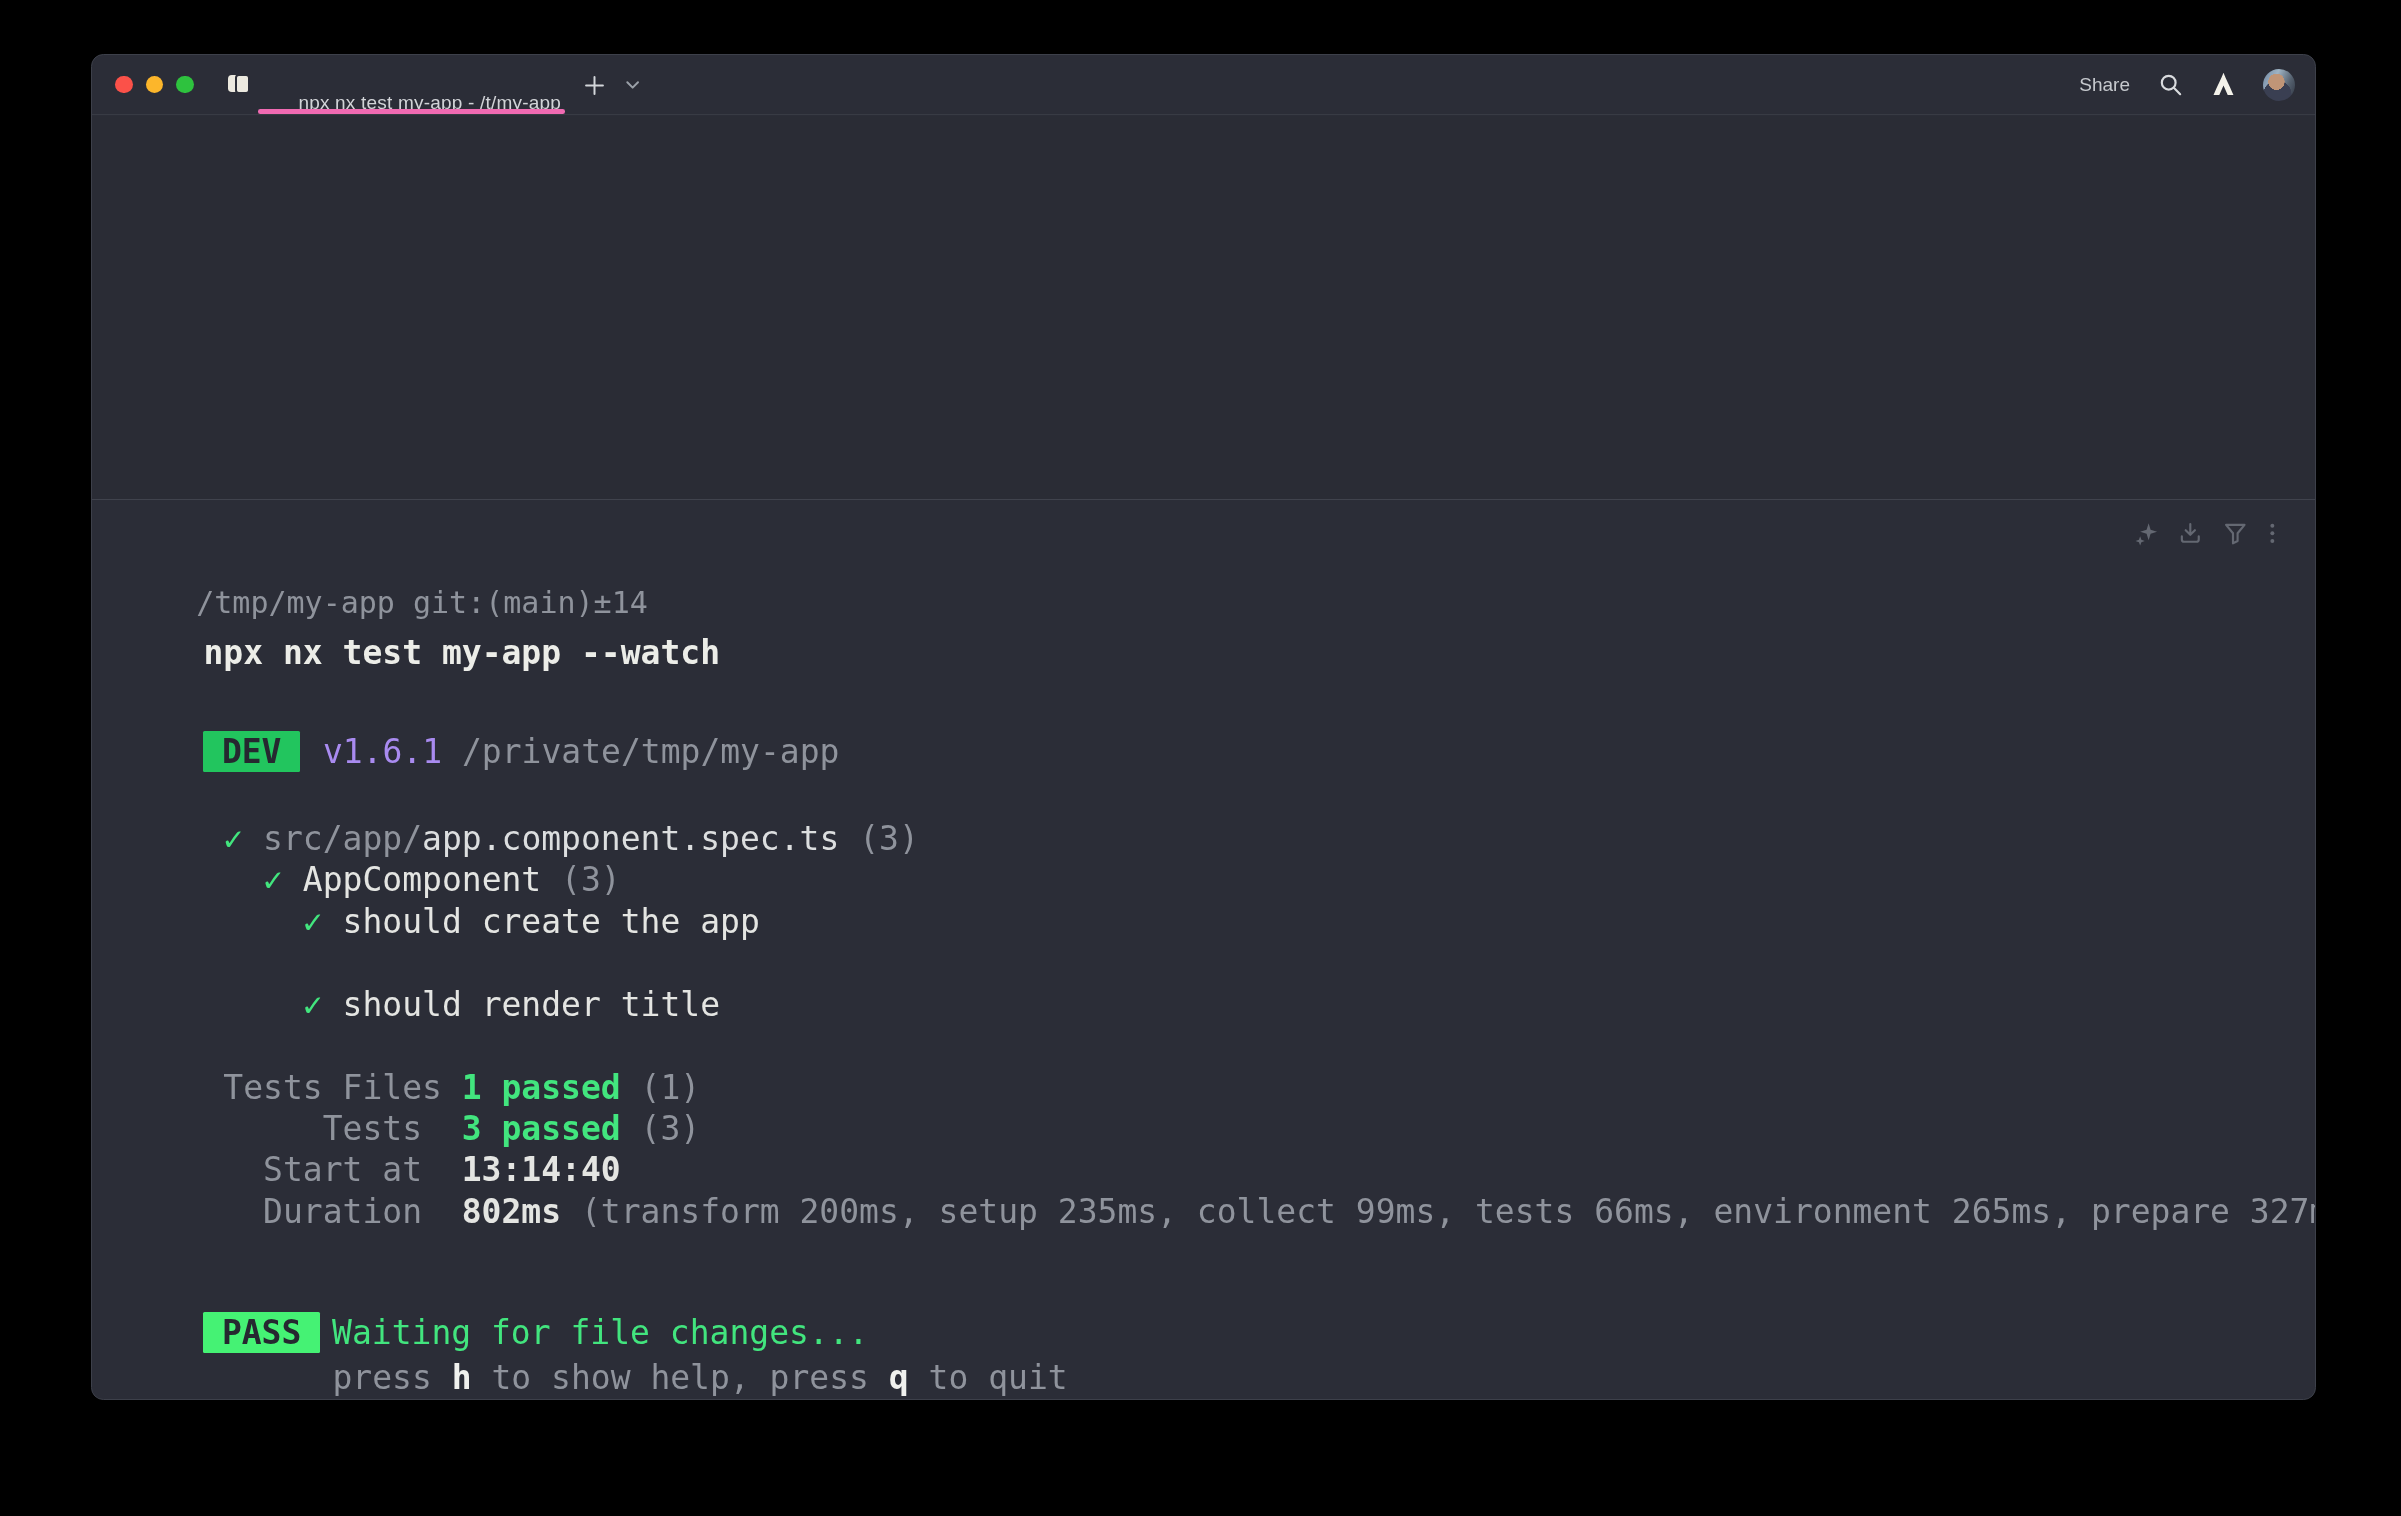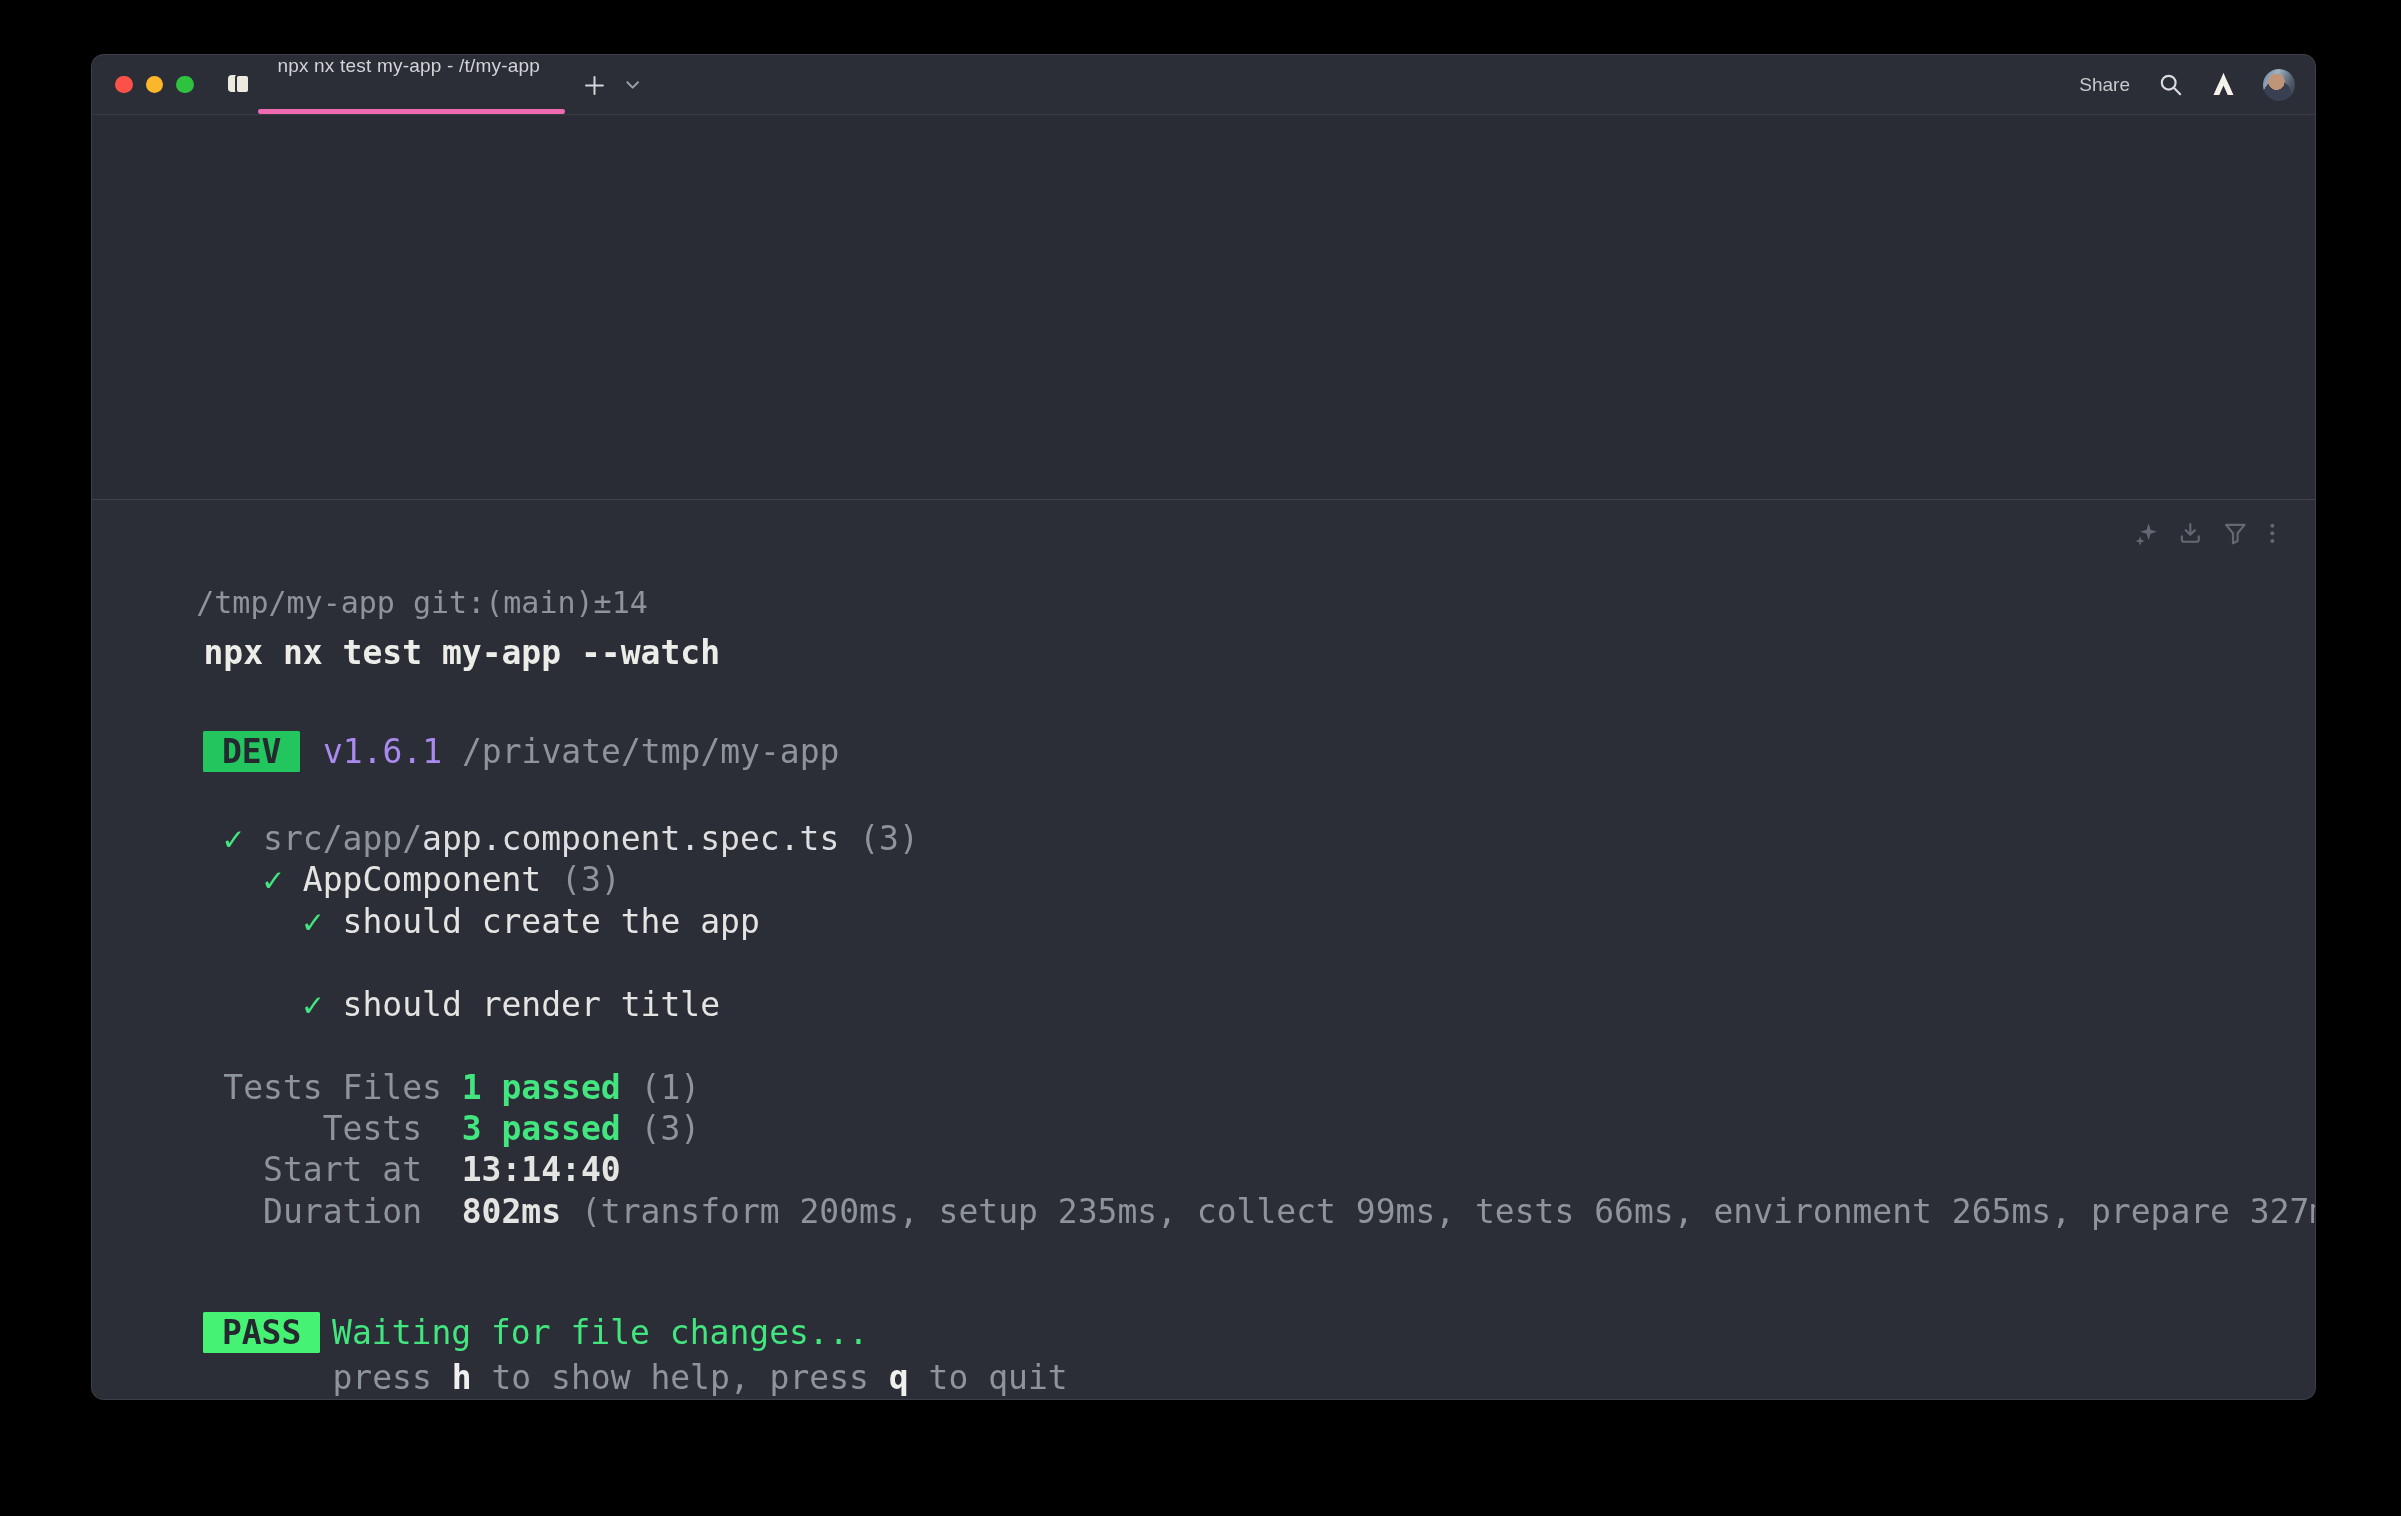--- a/index.html
+++ b/index.html
@@ -22,21 +22,21 @@
   .traffic span { width: 17.6px; height: 17.6px; border-radius: 50%; display: block; }
   .light-red { background: #fb5149; }
   .light-yellow { background: #fcb62b; }
   .light-green { background: #2ec23e; }
 
   .pages-icon { position: relative; width: 24.6px; height: 21.5px; margin-left: 34px; }
   .pages-icon .pg { position: absolute; background: #ece9df; border-radius: 3.8px; }
   .pages-icon .pg.back { left: 0; top: 1.5px; width: 14.6px; height: 17px; }
   .pages-icon .pg.front { left: 7px; top: 0; width: 15.3px; height: 20px; border: 2.3px solid #2b2d37; }
 
-  .tab { position: relative; margin-left: 25px; height: 100%; display: flex; align-items: flex-start; }
+  .tab { position: relative; margin-left: 46px; height: 100%; display: flex; align-items: flex-end; }
   .tab-title { font-size: 19px; color: #d2d4d8; letter-spacing: 0.2px; }
   .tab-underline {
     position: absolute; left: 166px; bottom: 0; width: 307px; height: 5.4px;
     border-radius: 2.3px; background: #f06ab2;
   }
   .newtab-btn { position: absolute; left: 489px; top: 17px; width: 26px; height: 26px; display: flex; align-items: center; justify-content: center; }
   .chev-btn   { position: absolute; left: 531px; top: 21.5px; width: 20px; height: 17px; display: flex; align-items: center; justify-content: center; }
 
   .titlebar-right {
     position: absolute; right: 20px; top: 0; height: 100%;

